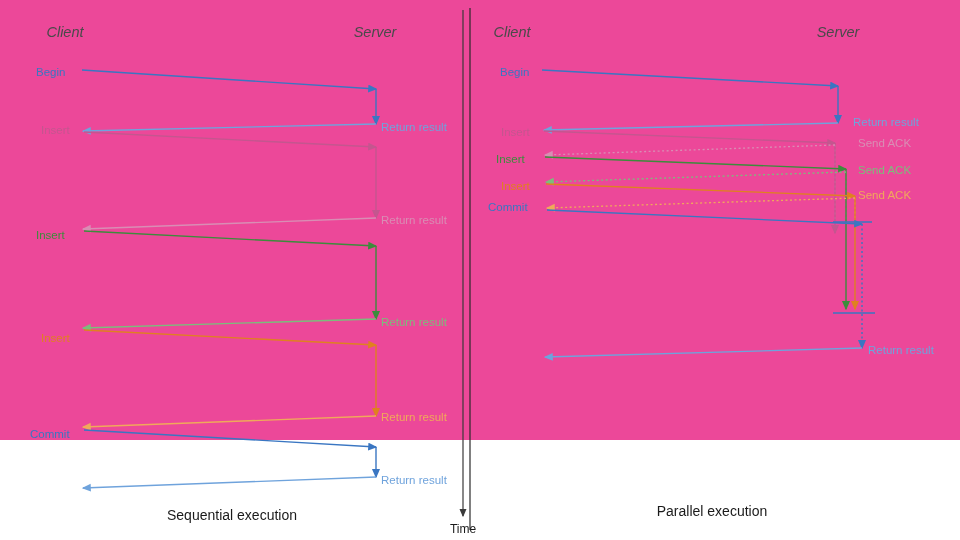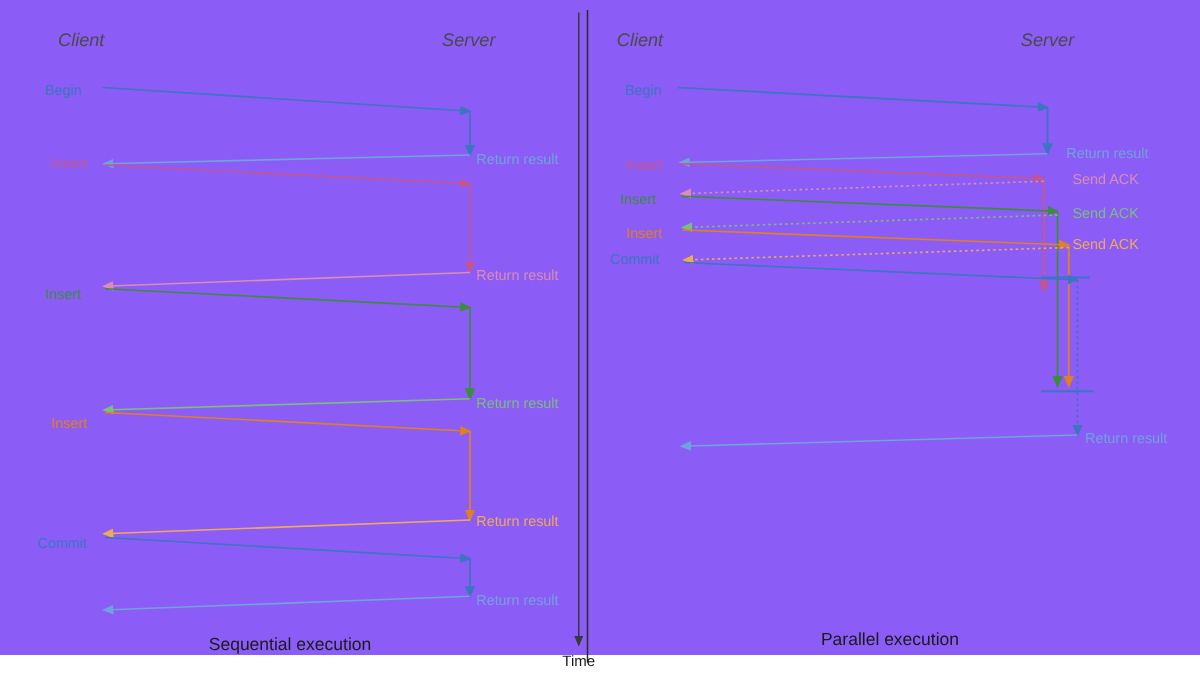--- a/index.html
+++ b/index.html
@@ -9,22 +9,22 @@
   }
   body {
     width: 960px;
     height: 540px;
     overflow: hidden;
     font-family: "Liberation Sans", sans-serif;
   }
   #diagram-root {
     position: relative;
     width: 960px;
-    height: 524px;
-    background: #8b5cf6;
+    height: 440px;
+    background: #ec4899;
   }
   svg#seq-svg {
     display: block;
     width: 960px;
     height: 540px;
   }
   text {
     font-family: "Liberation Sans", sans-serif;
   }
   .actor-label {

